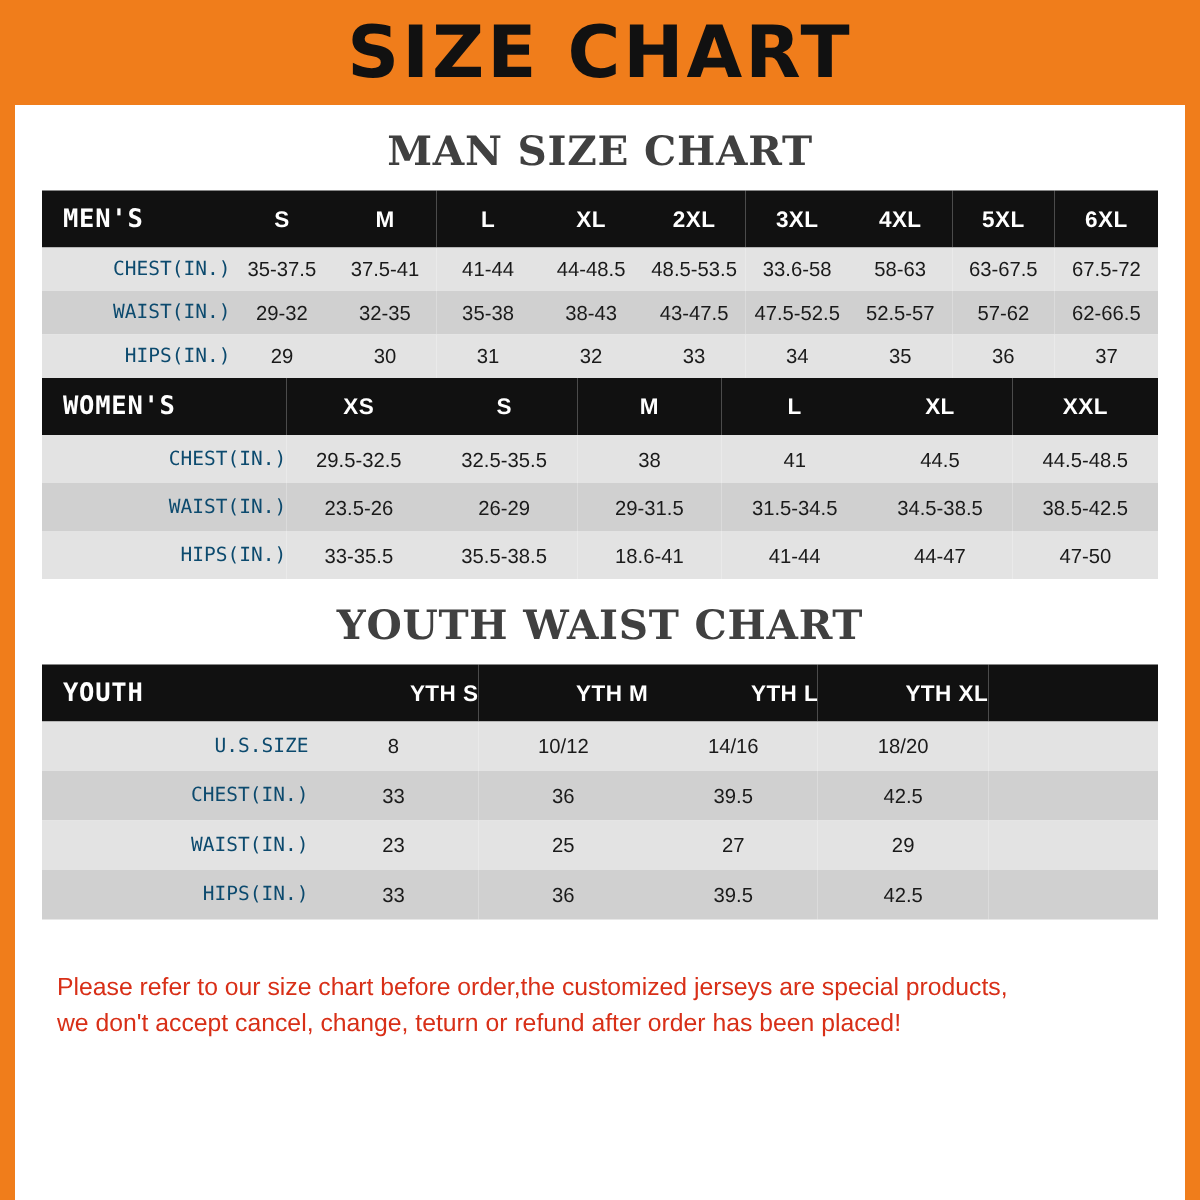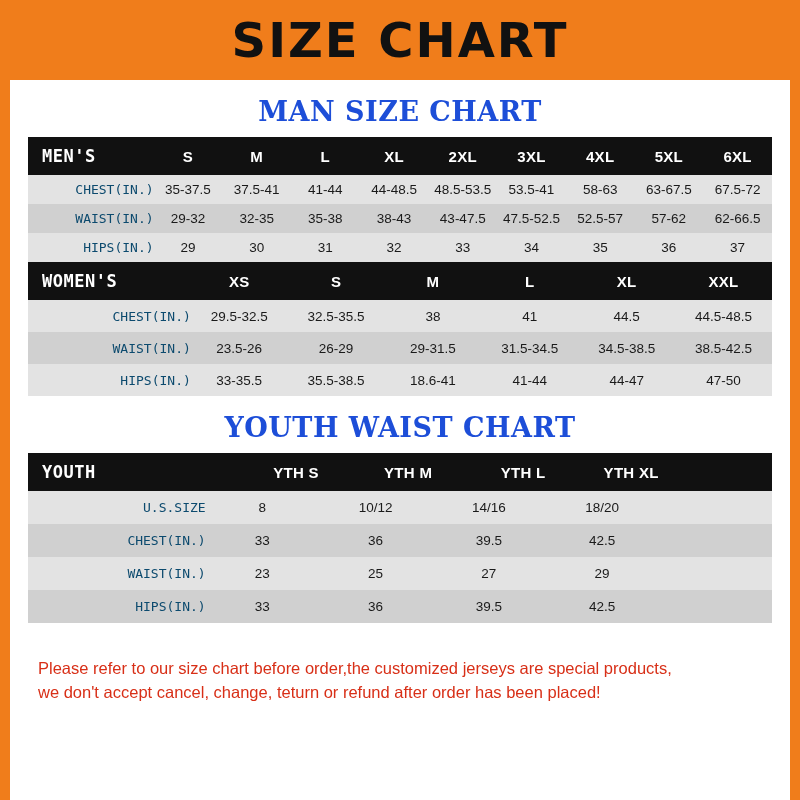--- a/index.html
+++ b/index.html
@@ -17,21 +17,21 @@
     position: relative;
     width: 800px;
     height: 800px;
     background: #ffffff;
     border-left: 10px solid #f07d1b;
     border-right: 10px solid #f07d1b;
     box-sizing: border-box;
   }
   .header-banner {
     background: #f07d1b;
-    height: 80px;
+    height: 70px;
     display: flex;
     align-items: center;
     justify-content: center;
     margin: 0 -10px;
   }
   .header-title {
     font-family: "DejaVu Sans", sans-serif;
     font-weight: bold;
     font-size: 48px;
     letter-spacing: 2px;
@@ -42,21 +42,21 @@
   .content {
     padding: 0 18px;
     box-sizing: border-box;
   }
   .section-title {
     text-align: center;
     font-family: "DejaVu Serif", serif;
     font-weight: bold;
     font-size: 27px;
     letter-spacing: 0.5px;
-    color: #1d4ed8;
+    color: #404040;
     margin: 16px 0 10px 0;
   }
   table.size-table {
     width: 100%;
     border-collapse: collapse;
     table-layout: fixed;
   }
   table.size-table th,
   table.size-table td {
     text-align: center;
@@ -142,21 +142,21 @@
         </tr>
       </thead>
       <tbody>
         <tr class="odd">
           <td class="rowlabel">CHEST(IN.)</td>
           <td>35-37.5</td>
           <td>37.5-41</td>
           <td>41-44</td>
           <td>44-48.5</td>
           <td>48.5-53.5</td>
-          <td>53.5-41</td>
+          <td>33.6-58</td>
           <td>58-63</td>
           <td>63-67.5</td>
           <td>67.5-72</td>
         </tr>
         <tr class="even">
           <td class="rowlabel">WAIST(IN.)</td>
           <td>29-32</td>
           <td>32-35</td>
           <td>35-38</td>
           <td>38-43</td>

